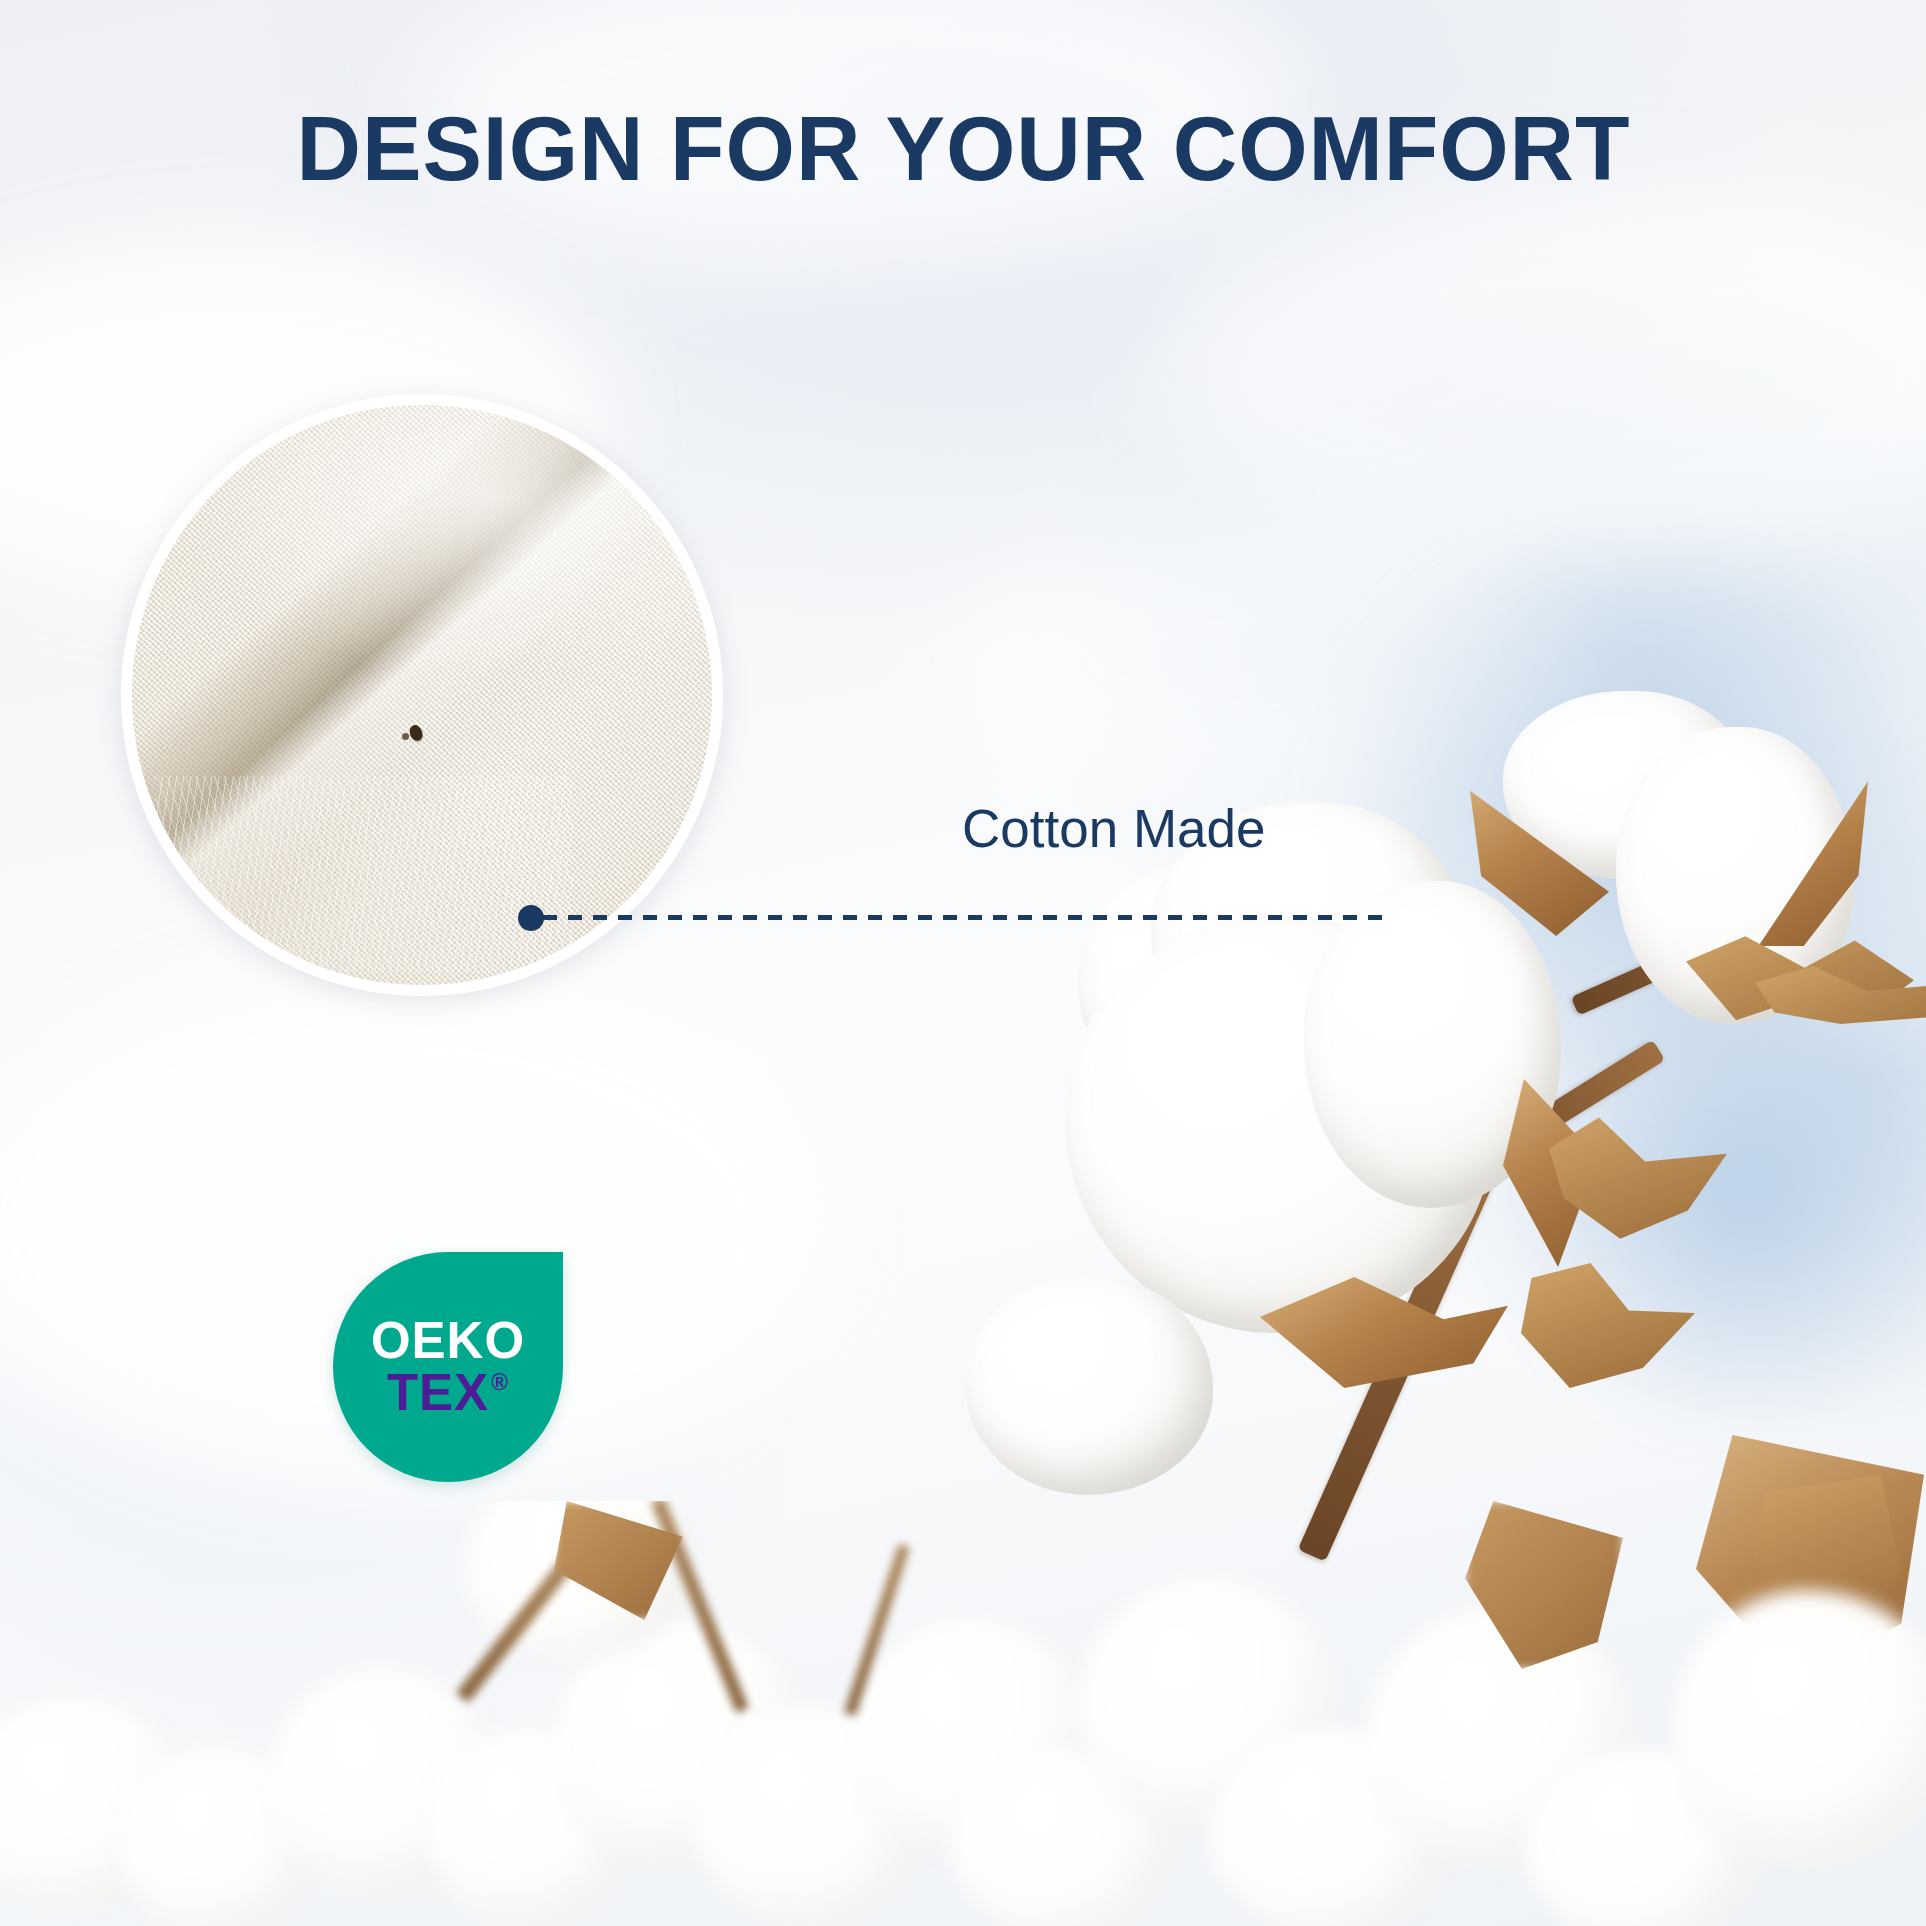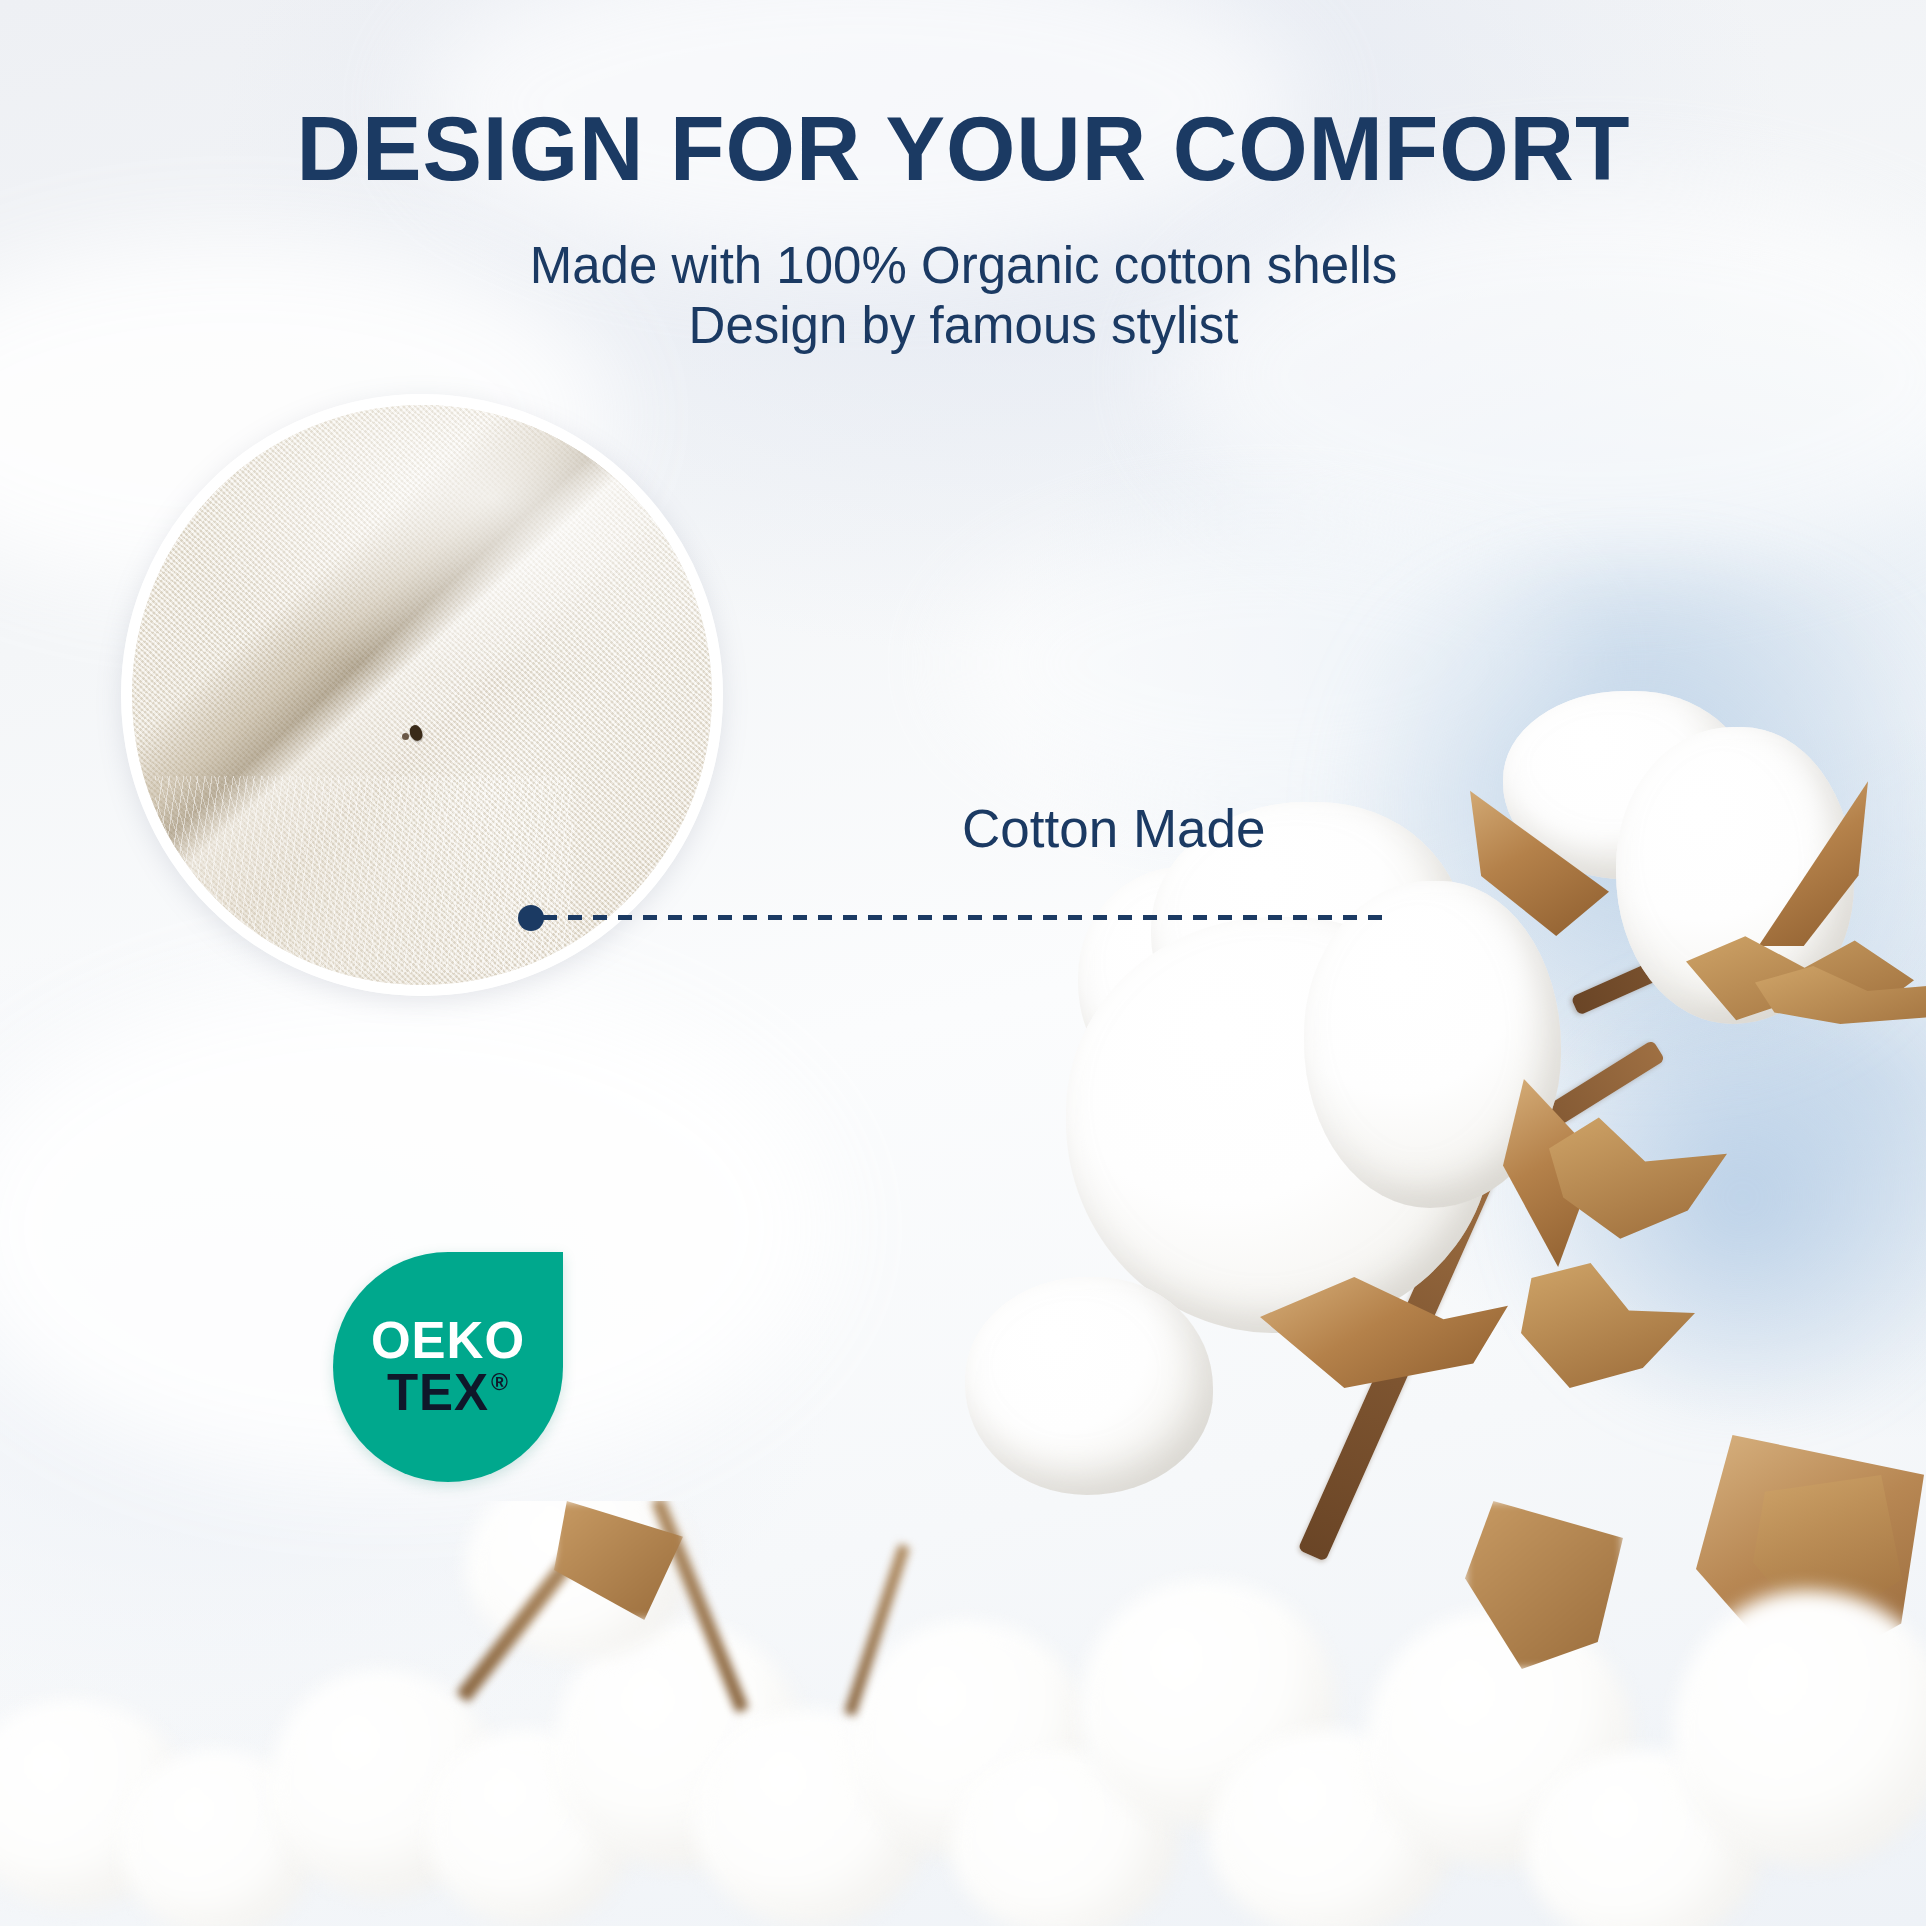--- a/index.html
+++ b/index.html
@@ -103,21 +103,21 @@
     font-family:"Liberation Sans","DejaVu Sans",sans-serif;}
 
   
   .oeko{position:absolute;left:333px;top:1252px;width:230px;height:230px;
     background:#00a88d;
     border-radius:50% 0 50% 50%;
     display:flex;flex-direction:column;align-items:center;justify-content:center;
     box-shadow:0 4px 14px rgba(0,120,100,.18);}
   .oeko-l1{color:#fff;font-size:51px;font-weight:bold;letter-spacing:1px;line-height:1.02;
     font-family:"Liberation Sans","DejaVu Sans",sans-serif;}
-  .oeko-l2{color:#0f172a;font-size:51px;font-weight:bold;letter-spacing:1px;line-height:1.02;
+  .oeko-l2{color:#4c1d95;font-size:51px;font-weight:bold;letter-spacing:1px;line-height:1.02;
     display:flex;align-items:flex-start;
     font-family:"Liberation Sans","DejaVu Sans",sans-serif;}
   .oeko-reg{font-size:23px;line-height:1;margin-left:2px;margin-top:4px;font-weight:bold;}
   .std{position:absolute;left:265px;top:1632px;width:364px;text-align:center;
     font-size:47px;font-weight:bold;color:#111111;letter-spacing:1.5px;line-height:1.22;
     font-family:"Liberation Sans","DejaVu Sans",sans-serif;}
 </style>
 </head>
 <body>
 
@@ -189,24 +189,20 @@
     <div class="fstem" style="left:693px;top:-10px;width:14px;height:228px;transform:rotate(-22deg);"></div>
     <div class="fstem" style="left:871px;top:40px;width:12px;height:178px;transform:rotate(18deg);"></div>
     <div class="fleaf" style="left:554px;top:0px;width:129px;height:119px;
          clip-path:polygon(10% 0%,100% 30%,70% 100%,0% 58%);"></div>
     <div class="fleaf" style="left:1465px;top:0px;width:158px;height:168px;
          clip-path:polygon(18% 0%,100% 22%,84% 84%,36% 100%,0% 46%);"></div>
   </div>
 
   <div class="headline">DESIGN FOR YOUR COMFORT</div>
 
-  <div class="subtitle">
-    <div>Made with 100% Organic cotton shells</div>
-    <div>Design by famous stylist</div>
-  </div>
 
   <div class="inset">
     <div class="fabric"></div>
     <div class="weave"></div>
     <div class="fold"></div>
     <div class="shine"></div>
     <div class="fuzz"></div>
     <div class="seedspeck"></div>
     <div class="seedspeck2"></div>
   </div>

